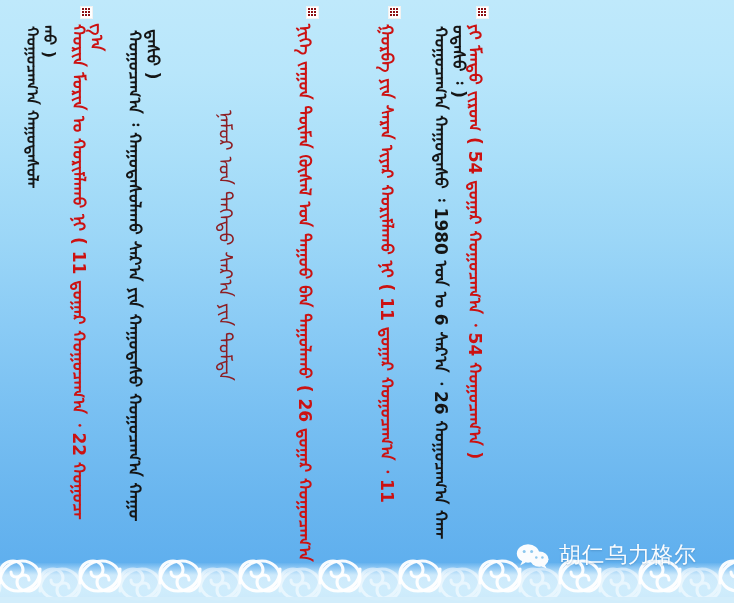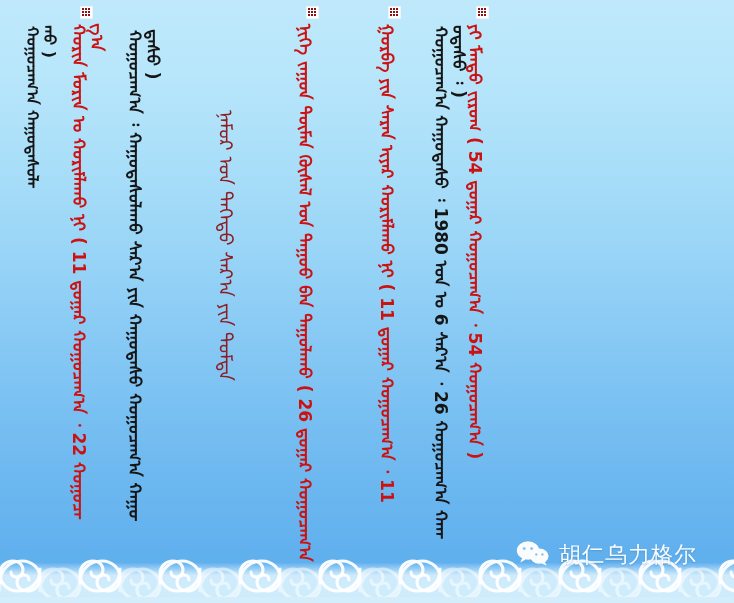--- a/index.html
+++ b/index.html
@@ -84,21 +84,21 @@
     width:734px;height:46px;
     overflow:hidden;
     pointer-events:none;
   }
   #cloudband svg{display:block;width:734px;height:46px;}
 
   
   #watermark{
     position:absolute;
     left:516px;top:540px;
-    display:flex;align-items:flex-start;gap:9px;
+    display:flex;align-items:flex-end;gap:9px;
     color:#ffffff;
     font-family:"DejaVu Sans","Liberation Sans",sans-serif;
     font-size:22px;
     letter-spacing:1px;
     text-shadow:0 1px 2px rgba(60,110,160,.45);
     opacity:.97;
   }
   #wechat-icon{width:34px;height:27px;flex:0 0 auto;}
 </style>
 </head>

